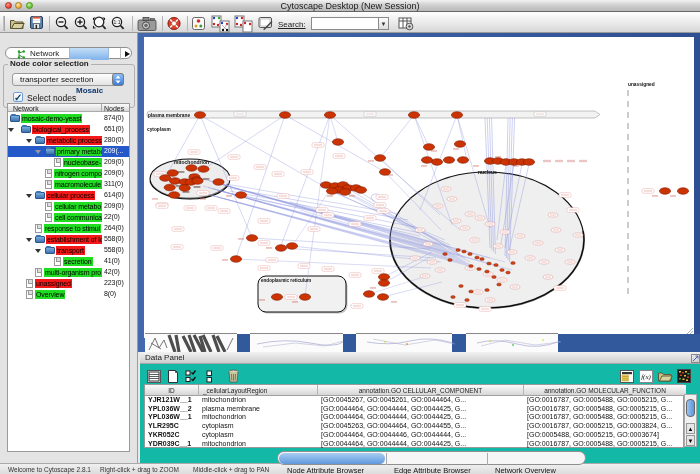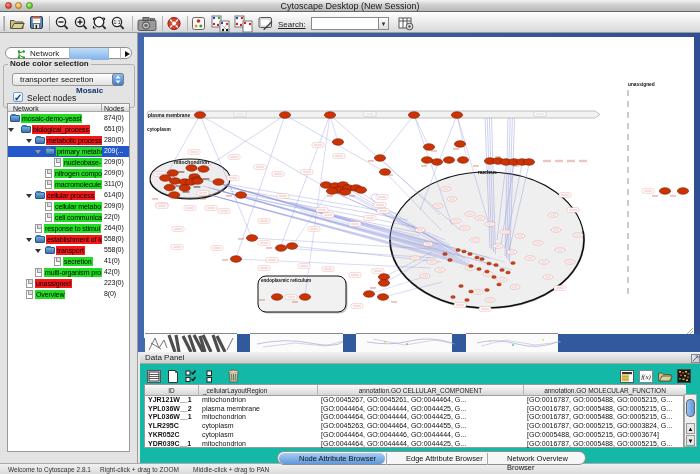--- a/index.html
+++ b/index.html
@@ -68,21 +68,21 @@
 #dpanel-hdr { left:0; top:0; width:560px; height:12px; background:linear-gradient(#f2f2f2,#cdcdcd); border-bottom:1px solid #a5a5a5; font-size:8px; color:#222; line-height:12px; padding-left:5px; }
 #dtable { left:4px; top:32px; width:540px; height:64px; background:#fff; border:1px solid #999; }
 #dtable-hdr { left:0; top:0; width:541px; height:11px; background:linear-gradient(#fbfbfb,#d6d6d6); border-bottom:1px solid #a0a0a0; font-size:6.5px; color:#222; }
 .dcol { position:absolute; top:0; height:11px; border-right:1px solid #b5b5b5; text-align:center; line-height:11px; overflow:hidden; }
 .drow { position:absolute; left:0; width:541px; height:8.7px; font-size:7px; color:#111; white-space:nowrap; }
 .drow span { position:absolute; top:0; line-height:8.7px; overflow:hidden; }
 #dscroll { left:544px; top:42px; width:13px; height:53px; background:#f0f0f0; border:1px solid #aaa; }
 
 #btabs { left:277px; top:451px; width:309px; height:14px; background:#f6f6f6; border:1px solid #8f8f8f; border-radius:7px; font-size:7.5px; color:#111; z-index:30; }
 #btab-sel { left:1px; top:1px; width:106px; height:11px; border-radius:6px; background:linear-gradient(#a8cdf2,#5f98dd); }
-.btab-t { position:absolute; top:2px;margin-left:12px; }
+.btab-t { position:absolute; top:14px; }
 .btab-sep { position:absolute; top:1px; width:1px; height:12px; background:#aaa; }
 
 
 #statusbar { left:0; top:463px; width:700px; height:11px; background:linear-gradient(#f0f0f0,#dcdcdc); border-top:1px solid #aaa; font-size:6.5px; color:#333; }
 #statusbar span { position:absolute; top:2px; }
 .icon { position:absolute; }
 </style>
 </head>
 <body>
 <div id="app">

